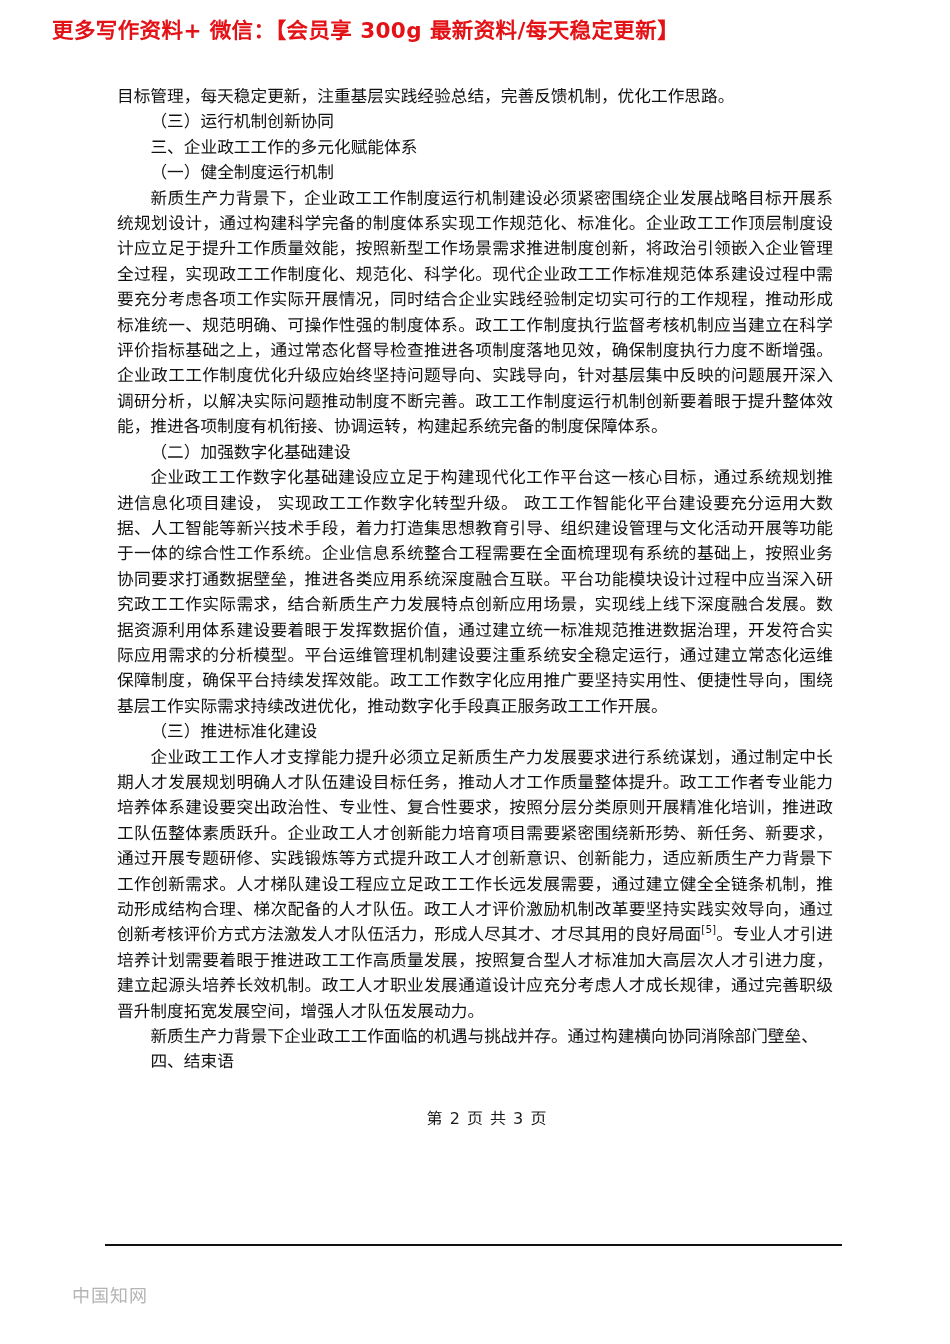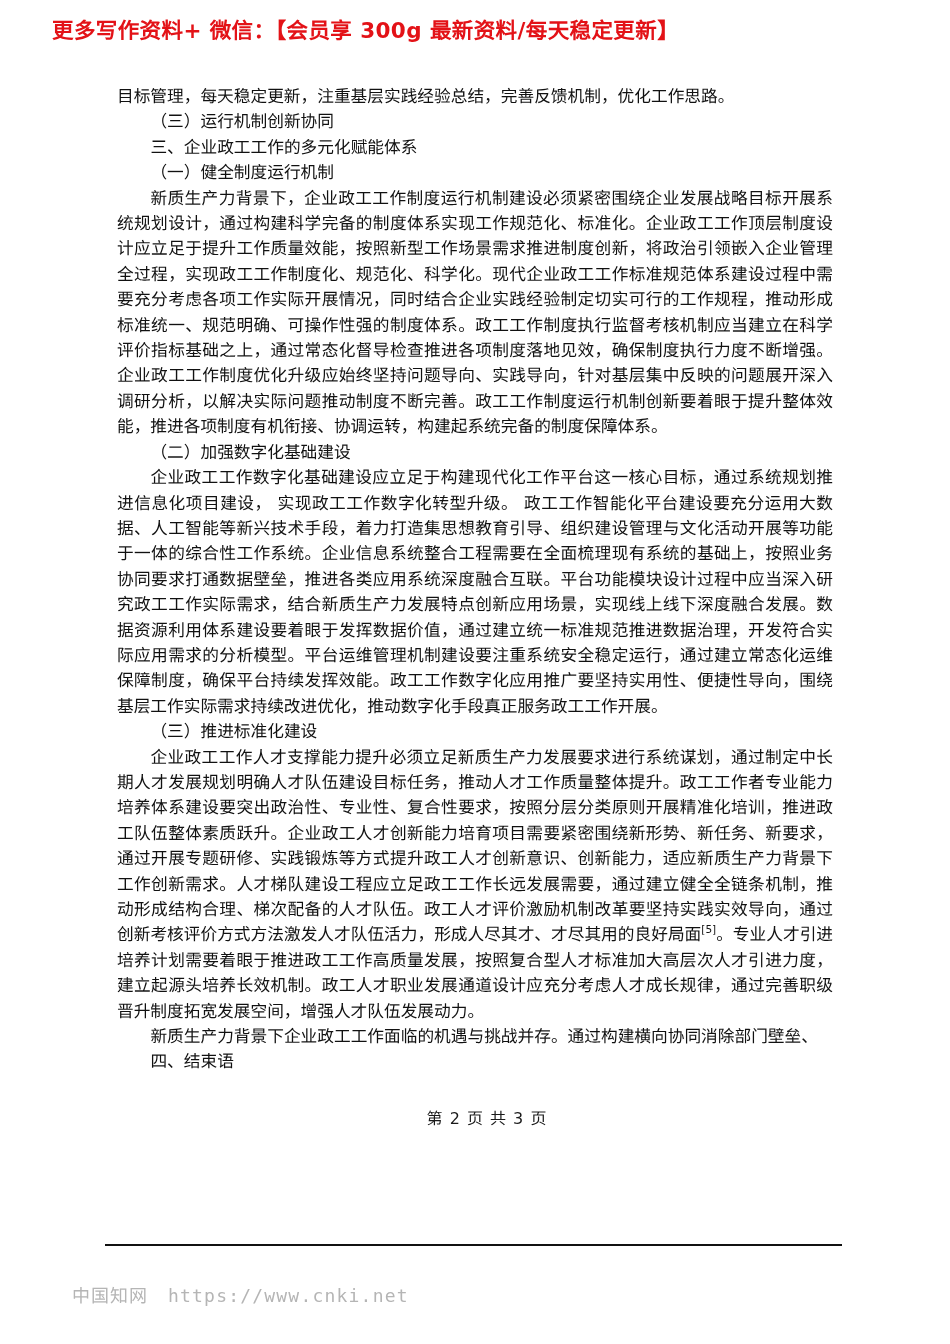--- a/index.html
+++ b/index.html
@@ -175,14 +175,13 @@
 </div>
 
 <div class="page-footer">
   <span class="page-footer-inner">第 2 页 共 3 页</span>
 </div>
 
 <div class="bottom-rule"></div>
 
 <div class="cnki-mark">
   <span class="cnki-name">中国知网</span>
-  <span class="cnki-url">https://www.cnki.net</span>
 </div>
 
 </body></html>

